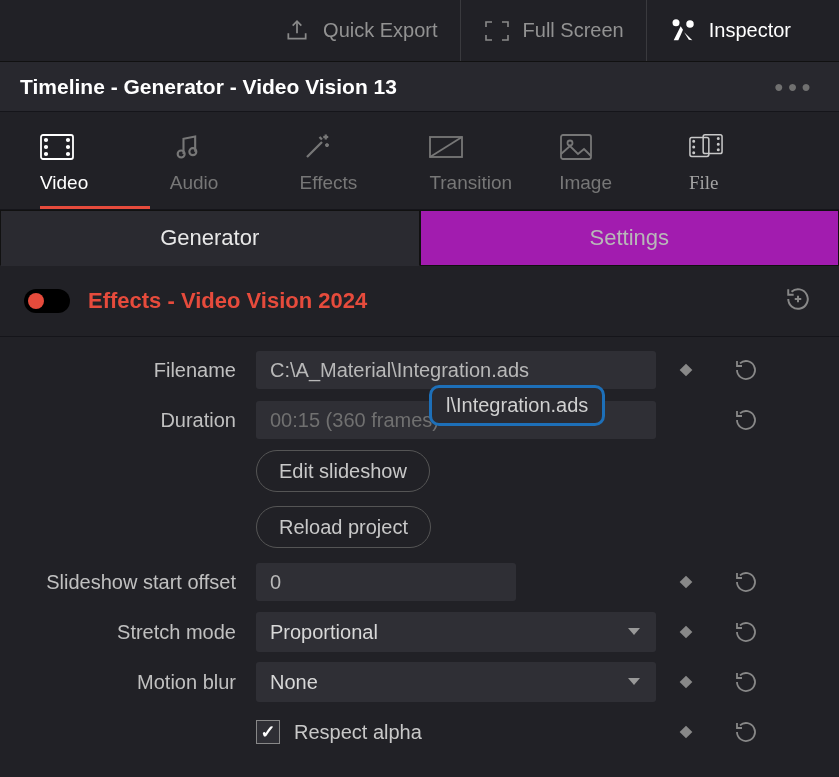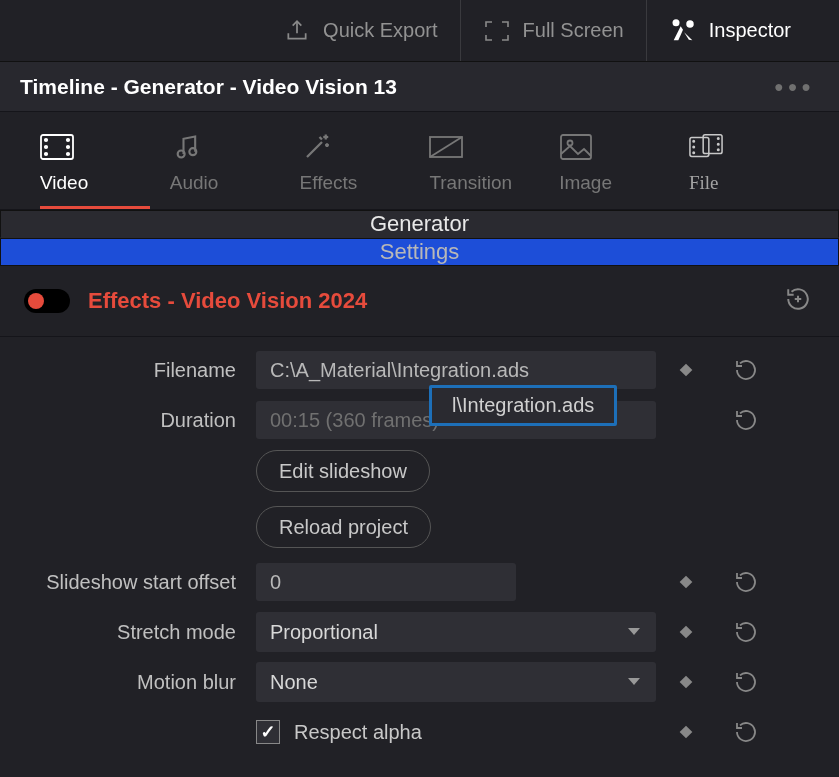--- a/index.html
+++ b/index.html
@@ -70,21 +70,21 @@
     border-bottom: 3px solid transparent;
     color: #777;
     cursor: pointer;
   }
   .cat.active { color: #fff; border-bottom-color: #e64b3c; }
   .cat.file-cat { color: #a3a3a3; font-family: Liberation Serif, serif; }
   .cat-label { font-size: 19px; }
   .cat-ico { width: 34px; height: 30px; display:flex; align-items:center; justify-content:center; }
 
   
-  .pillrow { display: flex; background: #1d4ed8; height: 56px; flex-direction: column; }
+  .pillrow { display: flex; background: #a21caf; height: 56px; }
   .pill {
     flex: 1;
     display: flex; align-items: center; justify-content: center;
     font-size: 22px;
     color: #b8b8b8;
     border: 1px solid #111;
     cursor: pointer;
   }
   .pill.active { background: #2a2a30; color: #e8e8e8; border-bottom: 1px solid #2a2a30; }
 
@@ -162,24 +162,24 @@
     display:flex; align-items:center; justify-content:center;
     color:#fff; font-size:18px; font-weight:bold; cursor:pointer;
   }
 
   
   .tooltip {
     position: absolute;
     left: 429px; top: 385px;
     background: #2a2a30;
     border: 3px solid #1d6fb8;
-    padding: 6px 20px;
+    padding: 6px 14px;
     color: #d0d0d0;
     font-size: 20px;
-    border-radius: 2px;
+    border-radius: 10px;
     pointer-events: none;
   }
 </style>
 </head>
 <body>
 
 <div class="topbar">
   <div class="topbar-item">
     <span class="topbar-icon">
       <svg width="26" height="26" viewBox="0 0 24 24" fill="none" stroke="#8a8a8a" stroke-width="1.6">

